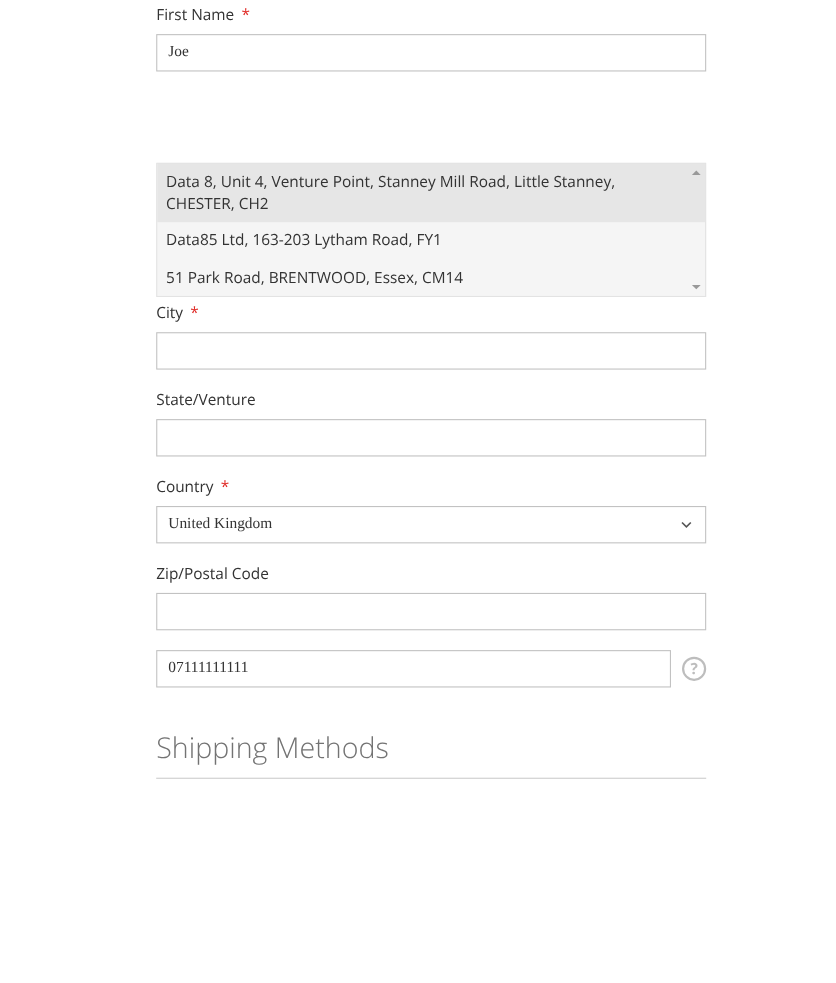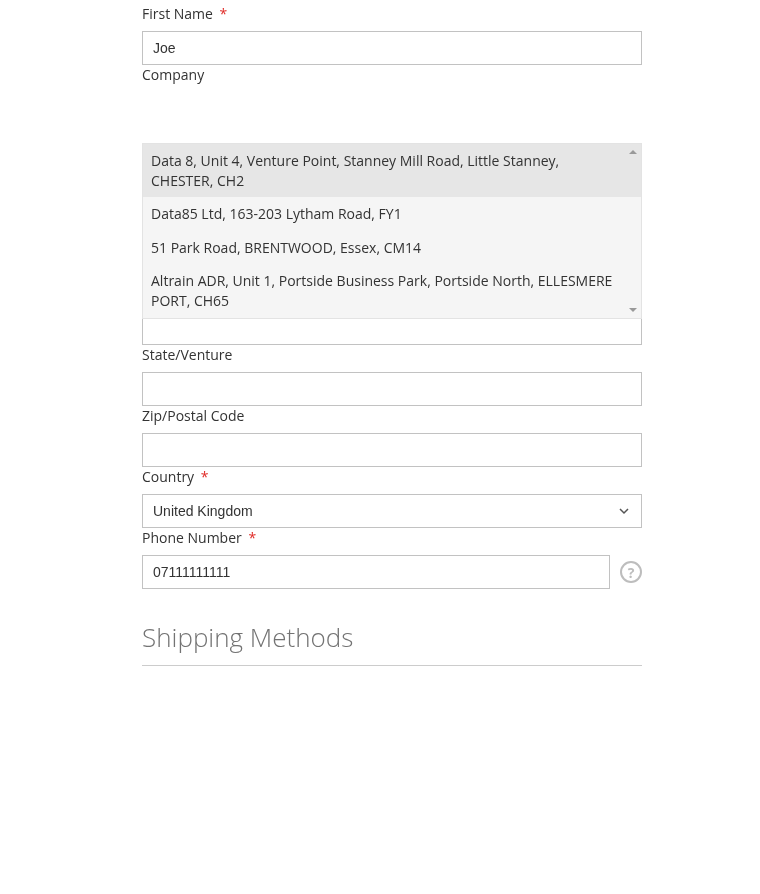--- a/index.html
+++ b/index.html
@@ -7,41 +7,41 @@
       font-family: "Open Sans", "Helvetica Neue", Arial, sans-serif;
       background: #ffffff;
       color: #333;
       font-size: 14px;
     }
     .page {
       width: 760px;
       padding: 0 118px 40px 142px;
       position: relative;
     }
-    .field { position: relative; }
+    .field { margin-bottom: 18px; position: relative; }
     .field label {
       display: block;
       font-size: 14px;
       color: #333;
       margin-bottom: 8px;
       font-weight: 400;
     }
     .required-mark {
       color: #e02b27;
       margin-left: 3px;
     }
     .input-text, .select {
       width: 100%;
       height: 34px;
       border: 1px solid #c2c2c2;
       padding: 0 10px;
       font-size: 14px;
       color: #333;
       background: #fff;
-      font-family: Liberation Sans, sans-serif;
+      font-family: Liberation Serif, serif;
     }
     .select-wrap { position: relative; }
     .select-wrap .chevron {
       position: absolute;
       right: 12px;
       top: 50%;
       transform: translateY(-50%);
       pointer-events: none;
     }
     .chevron svg { width: 12px; height: 12px; display: block; }
@@ -54,21 +54,21 @@
       display: flex; align-items: center; justify-content: center;
       color: #bdbdbd;
       font-weight: 700;
       font-size: 14px;
       cursor: pointer;
       flex-shrink: 0;
     }
     .autocomplete {
       position: absolute;
       left: 0; right: 0;
-      top: 78px;
+      top: 65px;
       background: #f5f5f5;
       border: 1px solid #e3e3e3;
       z-index: 10;
       font-size: 14px;
       color: #333;
     }
     .autocomplete .item {
       padding: 7px 24px 7px 8px;
       line-height: 1.4;
       cursor: pointer;
@@ -106,72 +106,66 @@
       <span>First Name</span>
       <span class="required-mark">*</span>
     </label>
     <input type="text" class="input-text" value="Joe" style="">
   </div>
 
   <div class="field">
   </div>
 
   <div class="field">
-    <label>Company</label>
 
     <div class="autocomplete">
       <div class="scroll-arrow up"></div>
       <div class="item highlight">Data 8, Unit 4, Venture Point, Stanney Mill Road, Little Stanney, CHESTER, CH2</div>
       <div class="item">Data85 Ltd, 163-203 Lytham Road, FY1</div>
       <div class="item">51 Park Road, BRENTWOOD, Essex, CM14</div>
-      <div class="item">Altrain ADR, Unit 1, Portside Business Park, Portside North, ELLESMERE PORT, CH65</div>
       <div class="scroll-arrow down"></div>
     </div>
   </div>
 
   <div style="height: 192px;"></div>
 
   <div class="field">
     <label>
       <span>City</span>
       <span class="required-mark">*</span>
     </label>
     <input type="text" class="input-text" value="" style="">
   </div>
 
   <div class="field">
     <label>State/Venture</label>
     <input type="text" class="input-text" value="" style="">
   </div>
 
   <div class="field">
-    <label>Zip/Postal Code</label>
-    <input type="text" class="input-text" value="" style="">
-  </div>
-
-  <div class="field">
     <label>
       <span>Country</span>
       <span class="required-mark">*</span>
     </label>
     <div class="select-wrap">
       <input type="text" readonly="" class="input-text select" value="United Kingdom" style="">
       <span class="chevron">
         <svg viewBox="0 0 12 12">
             <path d="M2 4 L6 8 L10 4" fill="none" stroke="#555" stroke-width="1.5"></path>
           </svg>
       </span>
     </div>
   </div>
 
   <div class="field">
-    <label>
-      <span>Phone Number</span>
-      <span class="required-mark">*</span>
-    </label>
+    <label>Zip/Postal Code</label>
+    <input type="text" class="input-text" value="" style="">
+  </div>
+
+  <div class="field">
     <div class="phone-row">
       <input type="text" class="input-text" value="07111111111" style="">
       <span class="help-icon">?</span>
     </div>
   </div>
 
   <div class="section-title">Shipping Methods</div>
 
 </div>
 

